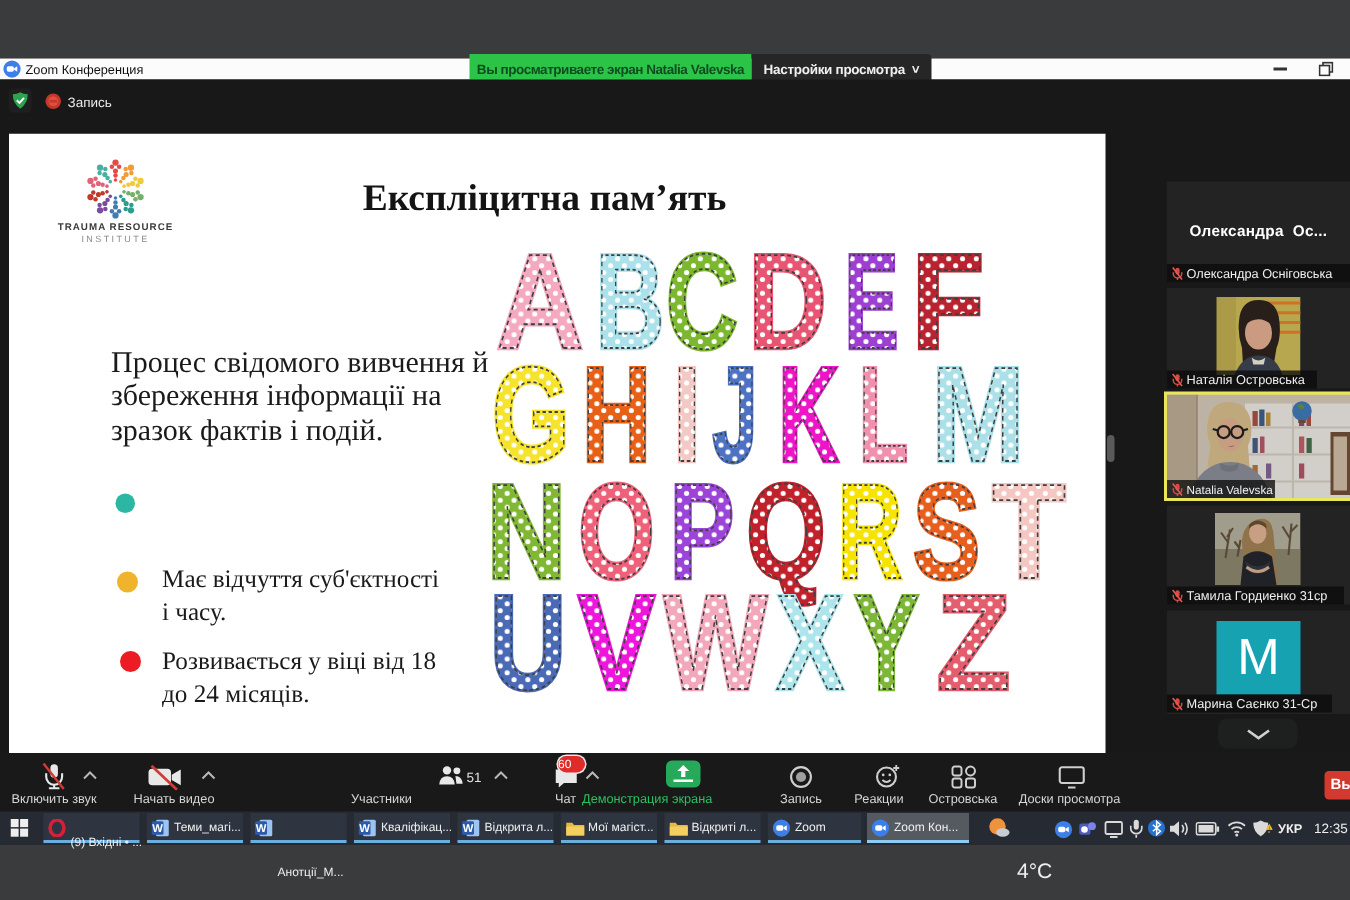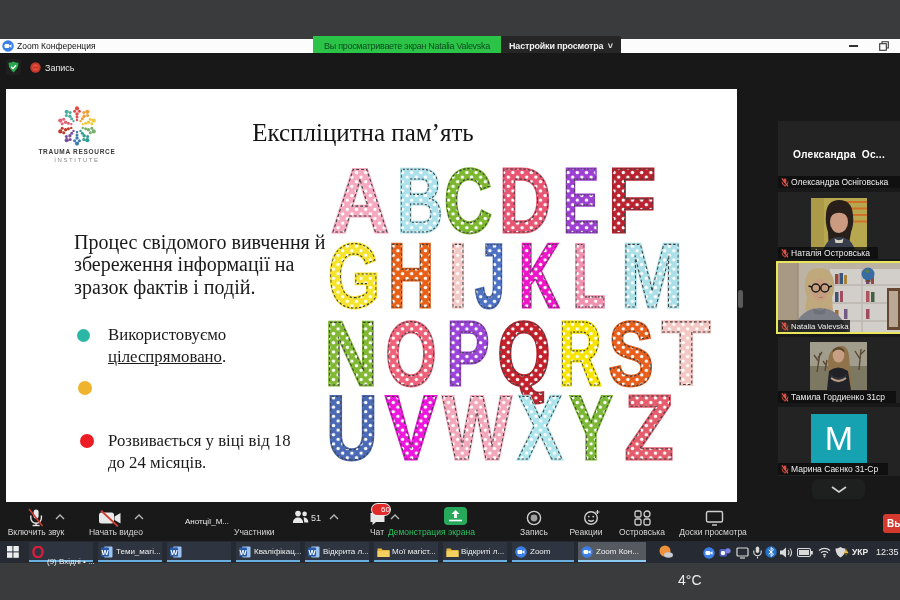--- a/index.html
+++ b/index.html
@@ -67,25 +67,25 @@
       <circle cx="60.3" cy="120.6" r="2.1" fill="#e06377"></circle>
       <circle cx="73.5" cy="121.1" r="1.2" fill="#49b0a0"></circle>
       <circle cx="71.7" cy="118.7" r="1.5" fill="#49b0a0"></circle>
       <circle cx="69.9" cy="116.3" r="1.7" fill="#49b0a0"></circle>
       <circle cx="66.4" cy="115.4" r="1.5" fill="#49b0a0"></circle>
       <circle cx="70.2" cy="112.6" r="1.5" fill="#49b0a0"></circle>
       <circle cx="66.7" cy="111.8" r="2.1" fill="#49b0a0"></circle>
     </svg>
     <div style="position:absolute;left:27px;top:148px;width:100px;text-align:center;font-size:6.5px;white-space:nowrap;letter-spacing:0.7px;color:#3b3b3b;font-weight:bold">TRAUMA RESOURCE</div>
     <div style="position:absolute;left:27px;top:157px;width:100px;text-align:center;font-size:6px;white-space:nowrap;letter-spacing:1.6px;color:#8a8a8a">INSTITUTE</div>
-    <div class="serif" style="position:absolute;left:240px;top:119px;width:246px;text-align:center;font-size:25px;font-weight:normal;color:#141414;white-space:nowrap">Експліцитна пам’ять</div>
+    <div class="serif" style="position:absolute;left:240px;top:119px;width:246px;text-align:center;font-size:25px;font-weight:bold;color:#141414;white-space:nowrap">Експліцитна пам’ять</div>
     <div class="serif" style="position:absolute;left:74px;top:231px;font-size:20px;line-height:22.3px;color:#1a1a1a">Процес свідомого вивчення й<br>збереження інформації на<br>зразок фактів і подій.</div>
     <div style="position:absolute;left:76.5px;top:328.5px;width:13.5px;height:13.5px;border-radius:50%;background:#2cb7a5"></div>
-    <div class="serif" style="position:absolute;left:108px;top:324px;font-size:16.8px;line-height:22px;color:#1a1a1a">Використовуємо<br><span style="text-decoration:underline">цілеспрямовано</span>.</div>
     <div style="position:absolute;left:77.5px;top:381px;width:14px;height:14px;border-radius:50%;background:#f0b42c"></div>
+    <div class="serif" style="position:absolute;left:108px;top:375px;font-size:16.8px;line-height:22px;color:#1a1a1a">Має відчуття суб'єктності<br>і часу.</div>
     <div style="position:absolute;left:80px;top:433.5px;width:14px;height:14px;border-radius:50%;background:#ec1b24"></div>
     <div class="serif" style="position:absolute;left:108px;top:429.5px;font-size:16.8px;line-height:22px;color:#1a1a1a">Розвивається у віці від 18<br>до 24 місяців.</div>
     <svg style="position:absolute;left:310px;top:150px" width="420" height="330" viewBox="310 150 420 330">
       <defs>
         <pattern id="p0" width="9.2" height="9.2" patternUnits="userSpaceOnUse">
           <rect width="9.2" height="9.2" fill="#f5a9c1"></rect>
           <circle cx="2.3" cy="2.3" r="1.7" fill="#fff"></circle>
           <circle cx="6.9" cy="6.9" r="1.7" fill="#fff"></circle>
         </pattern>
         <pattern id="p1" width="9.2" height="9.2" patternUnits="userSpaceOnUse">
@@ -405,21 +405,21 @@
       <polyline points="2,2 9,7 16,2" fill="none" stroke="#cfcfcf" stroke-width="1.8"></polyline>
     </svg>
 <div style="position:absolute;left:0;top:0;width:900px;height:39px;background:#3a3b3c"></div>
     <div style="position:absolute;left:0;top:39px;width:900px;height:14px;background:#fcfcfc"></div>
     <svg style="position:absolute;left:2px;top:40px" width="12" height="12" viewBox="0 0 24 24">
       <circle cx="12" cy="12" r="11.5" fill="#3d7fe8"></circle>
       <rect x="5" y="8.2" width="9.5" height="7.6" rx="2.4" fill="#fff"></rect>
       <path d="M14.8 11 l4.2 -2.6 v7.2 l-4.2 -2.6 z" fill="#fff"></path>
     </svg>
     <div style="position:absolute;left:17px;top:39px;height:14px;line-height:14px;font-size:8.5px;color:#111;font-weight:normal">Zoom Конференция</div>
-    <div style="position:absolute;left:313px;top:36px;width:188px;height:20px;background:#2bc348;text-align:center;line-height:20px;font-size:9px;letter-spacing:-0.3px;font-weight:normal;color:#0e4d20">Вы просматриваете экран Natalia Valevska</div>
+    <div style="position:absolute;left:313px;top:36px;width:188px;height:20px;background:#2bc348;text-align:center;line-height:20px;font-size:9px;letter-spacing:-0.3px;font-weight:bold;color:#0e4d20">Вы просматриваете экран Natalia Valevska</div>
     <div style="position:absolute;left:501px;top:36px;width:120px;height:20px;background:#262626;border-radius:0 3px 3px 0;line-height:20px;font-size:9px;letter-spacing:-0.2px;font-weight:bold;color:#f0f0f0;text-align:center;white-space:nowrap">Настройки просмотра&nbsp;&nbsp;˅</div>
     <div style="position:absolute;left:849px;top:45px;width:9px;height:1.5px;background:#333"></div>
     <svg style="position:absolute;left:879px;top:41px" width="10" height="10" viewBox="0 0 10 10">
       <rect x="0.7" y="2.7" width="6.6" height="6.6" fill="#fff" stroke="#333" stroke-width="1.1"></rect>
       <path d="M3 2.7 v-2 h6.3 v6.3 h-2" fill="none" stroke="#333" stroke-width="1.1"></path>
     </svg>
     <div style="position:absolute;left:0;top:53px;width:900px;height:36px;background:#181818"></div>
     <div style="position:absolute;left:6px;top:59px;width:15px;height:16px;background:#1f1f1f;border-radius:3px"></div>
     <svg style="position:absolute;left:8px;top:61px" width="11" height="12" viewBox="0 0 11 12">
       <path d="M5.5 0.5 q2.2 1.3 5 1.3 q0 6 -5 9.7 q-5 -3.7 -5 -9.7 q2.8 0 5 -1.3z" fill="#2aa44e"></path>
@@ -459,21 +459,21 @@
       <path d="M11.6 7.3 q4.4 0.2 4.8 5.2 h-4.1" fill="#e8e8e8"></path>
     </svg>
     <div style="position:absolute;left:311px;top:513px;font-size:9px;color:#e0e0e0">51</div>
     <svg style="position:absolute;left:329px;top:514px" width="10" height="6" viewBox="0 0 10 6">
       <polyline points="1,5 5,1 9,5" fill="none" stroke="#b9b9b9" stroke-width="1.3"></polyline>
     </svg>
     <div style="position:absolute;left:234px;top:527px;width:140px;text-align:left;font-size:8.5px;color:#d6d6d6;white-space:nowrap">Участники</div>
     <svg style="position:absolute;left:369px;top:511px" width="17" height="15" viewBox="0 0 17 15">
       <path d="M1.5 2 h14 v9 h-8.5 l-3.5 3 v-3 h-2 z" fill="#e8e8e8"></path>
     </svg>
-    <div style="position:absolute;left:372px;top:504px;width:18px;height:11px;background:#e02b2b;border-radius:6px;box-shadow:0 0 0 1px #e8e8e8;font-size:8px;color:#fff;text-align:right;line-height:11px;font-weight:normal">60</div>
+    <div style="position:absolute;left:372px;top:504px;width:18px;height:11px;background:#e02b2b;border-radius:6px;box-shadow:0 0 0 1px #e8e8e8;font-size:8px;color:#fff;text-align:left;line-height:11px;font-weight:normal">60</div>
     <svg style="position:absolute;left:390px;top:514px" width="10" height="6" viewBox="0 0 10 6">
       <polyline points="1,5 5,1 9,5" fill="none" stroke="#b9b9b9" stroke-width="1.3"></polyline>
     </svg>
     <div style="position:absolute;left:307px;top:527px;width:140px;text-align:center;font-size:8.5px;color:#d6d6d6;white-space:nowrap">Чат</div>
     <div style="position:absolute;left:444px;top:507px;width:23px;height:18px;background:#27a95c;border-radius:4px"></div>
     <svg style="position:absolute;left:444px;top:507px" width="23" height="18" viewBox="0 0 23 18">
       <path d="M11.5 3 l4 4 h-2.6 v4 h-2.8 v-4 h-2.6 z" fill="#fff"></path>
       <path d="M5 13.5 h13" stroke="#fff" stroke-width="1.6"></path>
     </svg>
     <div style="position:absolute;left:388px;top:527px;width:140px;text-align:left;font-size:8.5px;color:#2bc161;white-space:nowrap">Демонстрация экрана</div>
@@ -524,21 +524,21 @@
       <text x="4" y="8.6" font-size="7.5" font-weight="bold" fill="#fff" text-anchor="middle" font-family="Liberation Sans">W</text>
     </svg>
     <div style="position:absolute;left:116px;top:542px;height:20px;line-height:20px;font-size:8px;color:#eee;white-space:nowrap">Теми_магі...</div>
     <div style="position:absolute;left:167px;top:542px;width:64px;height:20px;background:#2e3540"></div>
     <div style="position:absolute;left:167px;top:560px;width:64px;height:2px;background:#6aaede"></div>
     <svg style="position:absolute;left:170px;top:546px" width="12" height="12" viewBox="0 0 12 12">
       <rect x="3" y="0.5" width="8.5" height="11" rx="1" fill="#9dc3f0"></rect>
       <rect x="0" y="1.5" width="8" height="9" rx="1" fill="#2b5ba8"></rect>
       <text x="4" y="8.6" font-size="7.5" font-weight="bold" fill="#fff" text-anchor="middle" font-family="Liberation Sans">W</text>
     </svg>
-    <div style="position:absolute;left:185px;top:512px;height:20px;line-height:20px;font-size:8px;color:#eee;white-space:nowrap">Анотції_М...</div>
+    <div style="position:absolute;left:185px;top:572px;height:20px;line-height:20px;font-size:8px;color:#eee;white-space:nowrap">Анотції_М...</div>
     <div style="position:absolute;left:236px;top:542px;width:64px;height:20px;background:#2e3540"></div>
     <div style="position:absolute;left:236px;top:560px;width:64px;height:2px;background:#6aaede"></div>
     <svg style="position:absolute;left:239px;top:546px" width="12" height="12" viewBox="0 0 12 12">
       <rect x="3" y="0.5" width="8.5" height="11" rx="1" fill="#9dc3f0"></rect>
       <rect x="0" y="1.5" width="8" height="9" rx="1" fill="#2b5ba8"></rect>
       <text x="4" y="8.6" font-size="7.5" font-weight="bold" fill="#fff" text-anchor="middle" font-family="Liberation Sans">W</text>
     </svg>
     <div style="position:absolute;left:254px;top:542px;height:20px;line-height:20px;font-size:8px;color:#eee;white-space:nowrap">Кваліфікац...</div>
     <div style="position:absolute;left:305px;top:542px;width:64px;height:20px;background:#2e3540"></div>
     <div style="position:absolute;left:305px;top:560px;width:64px;height:2px;background:#6aaede"></div>

